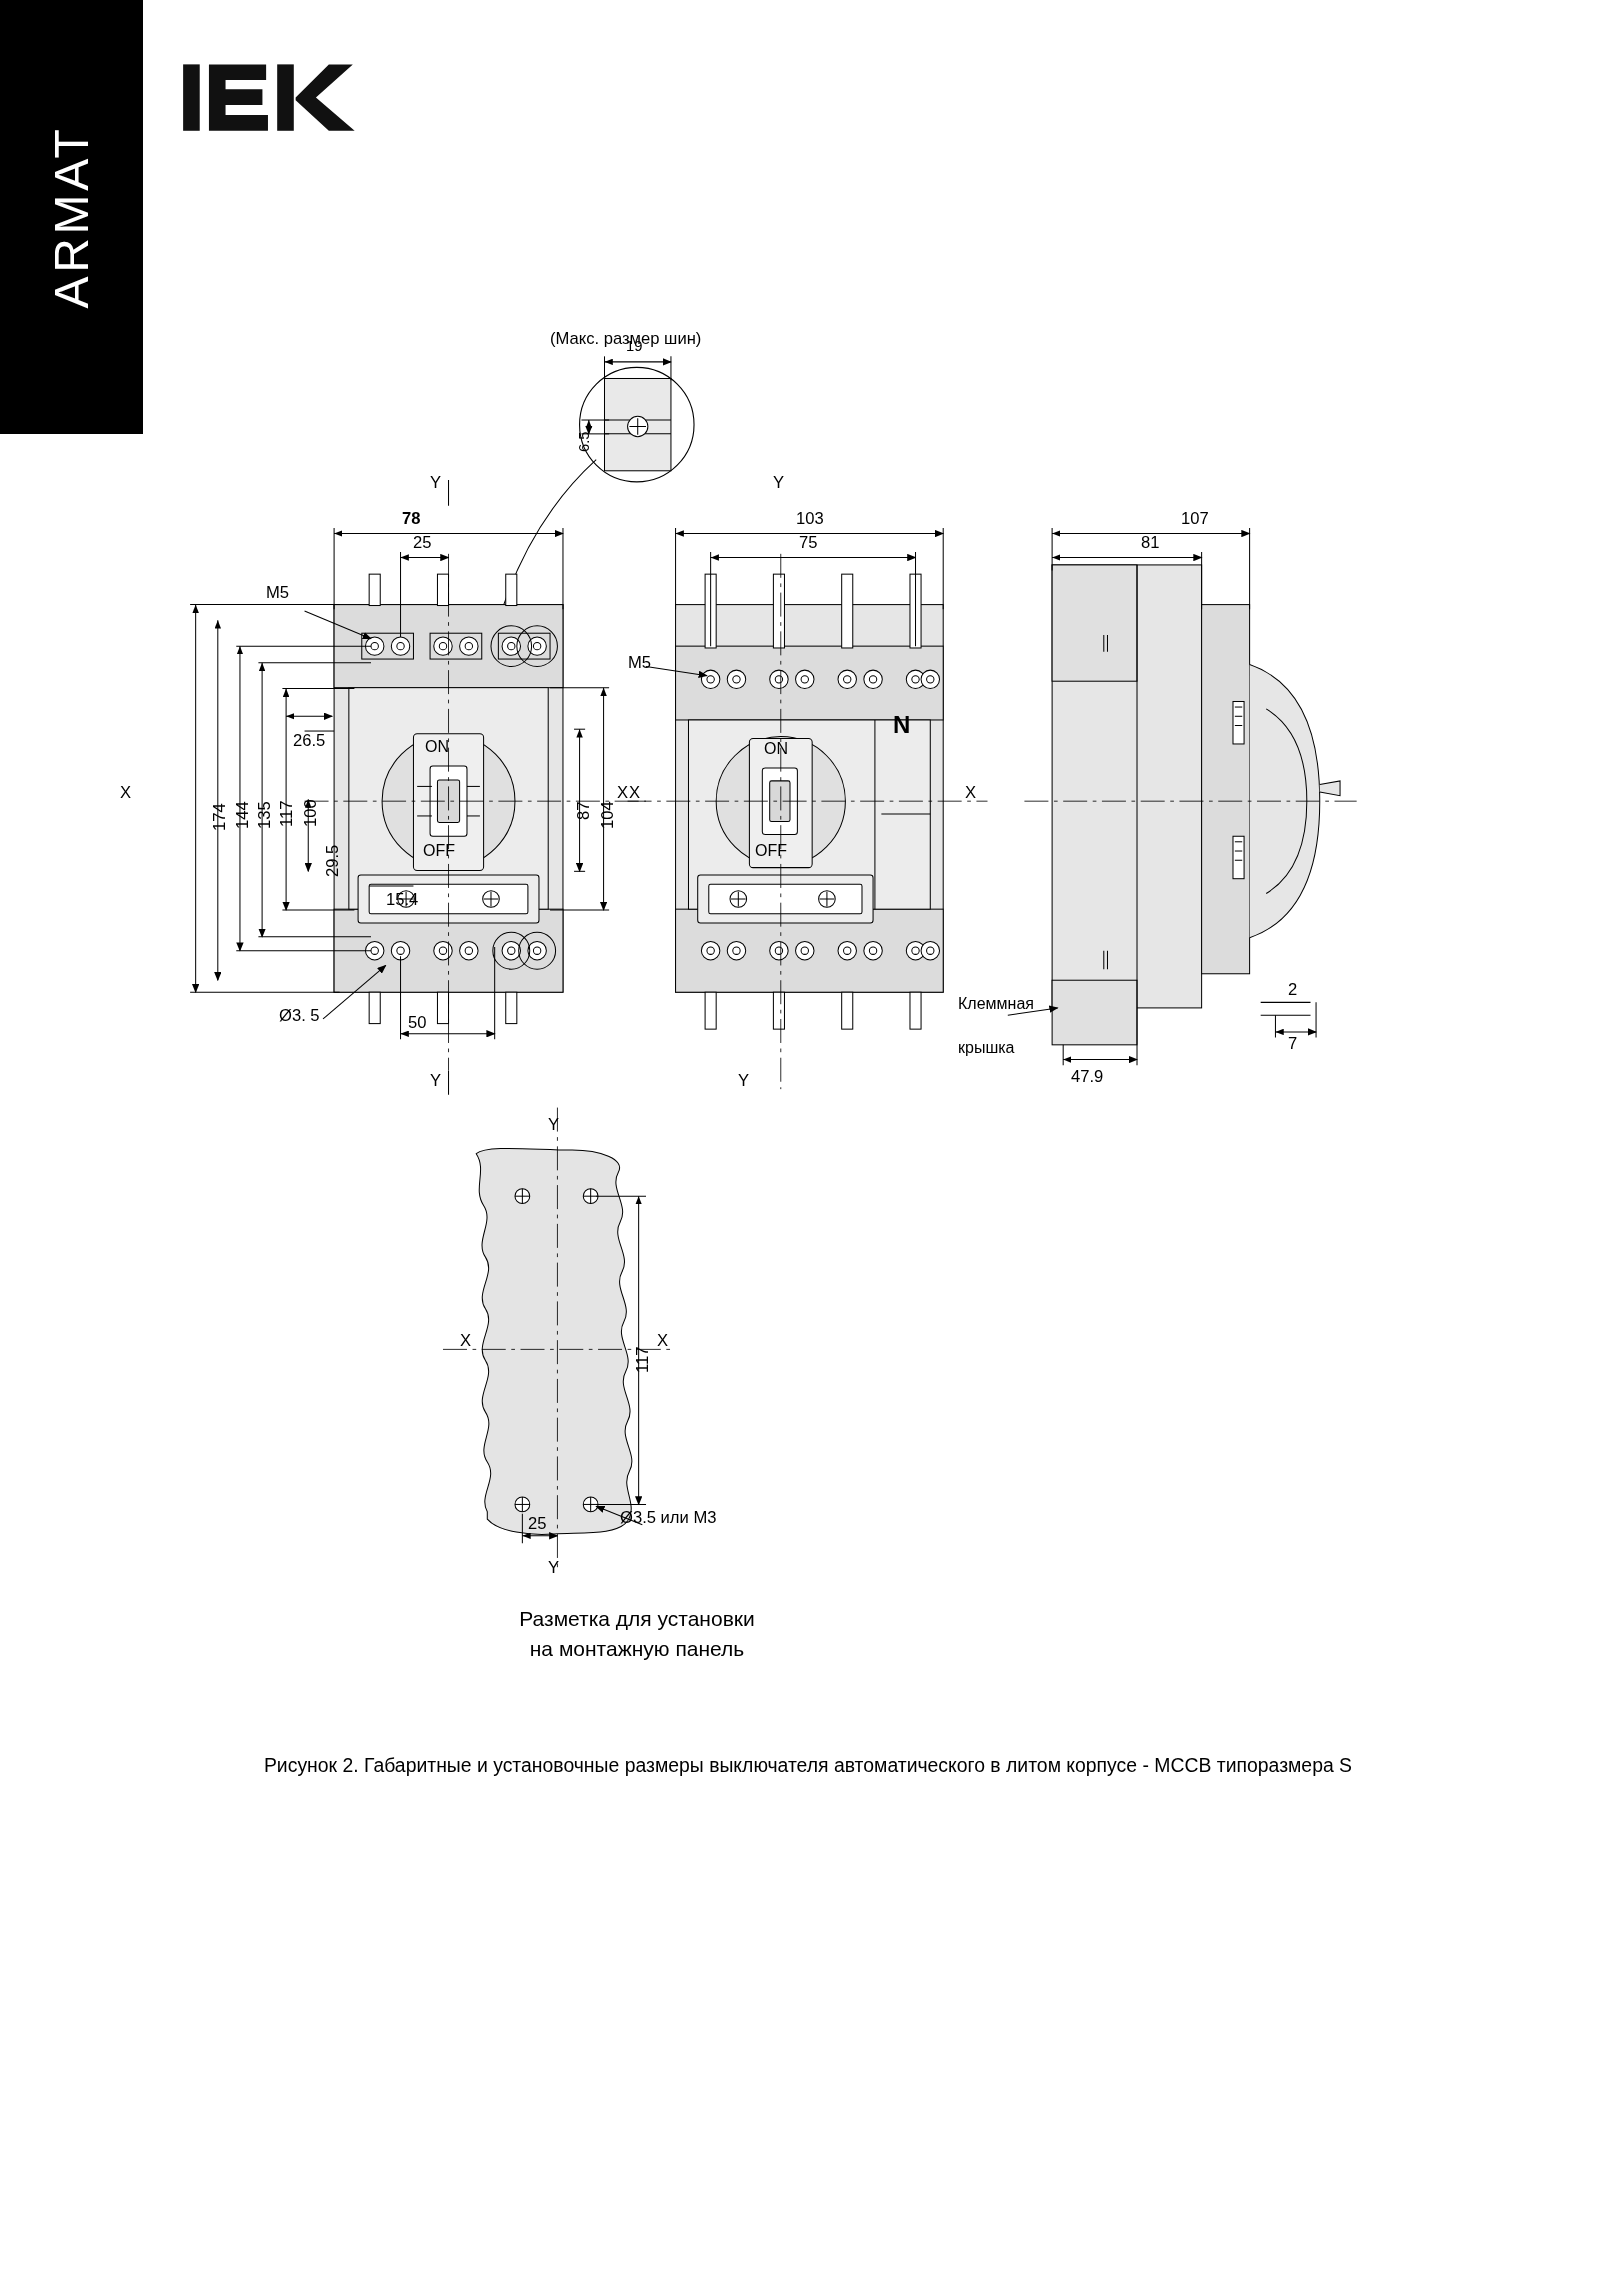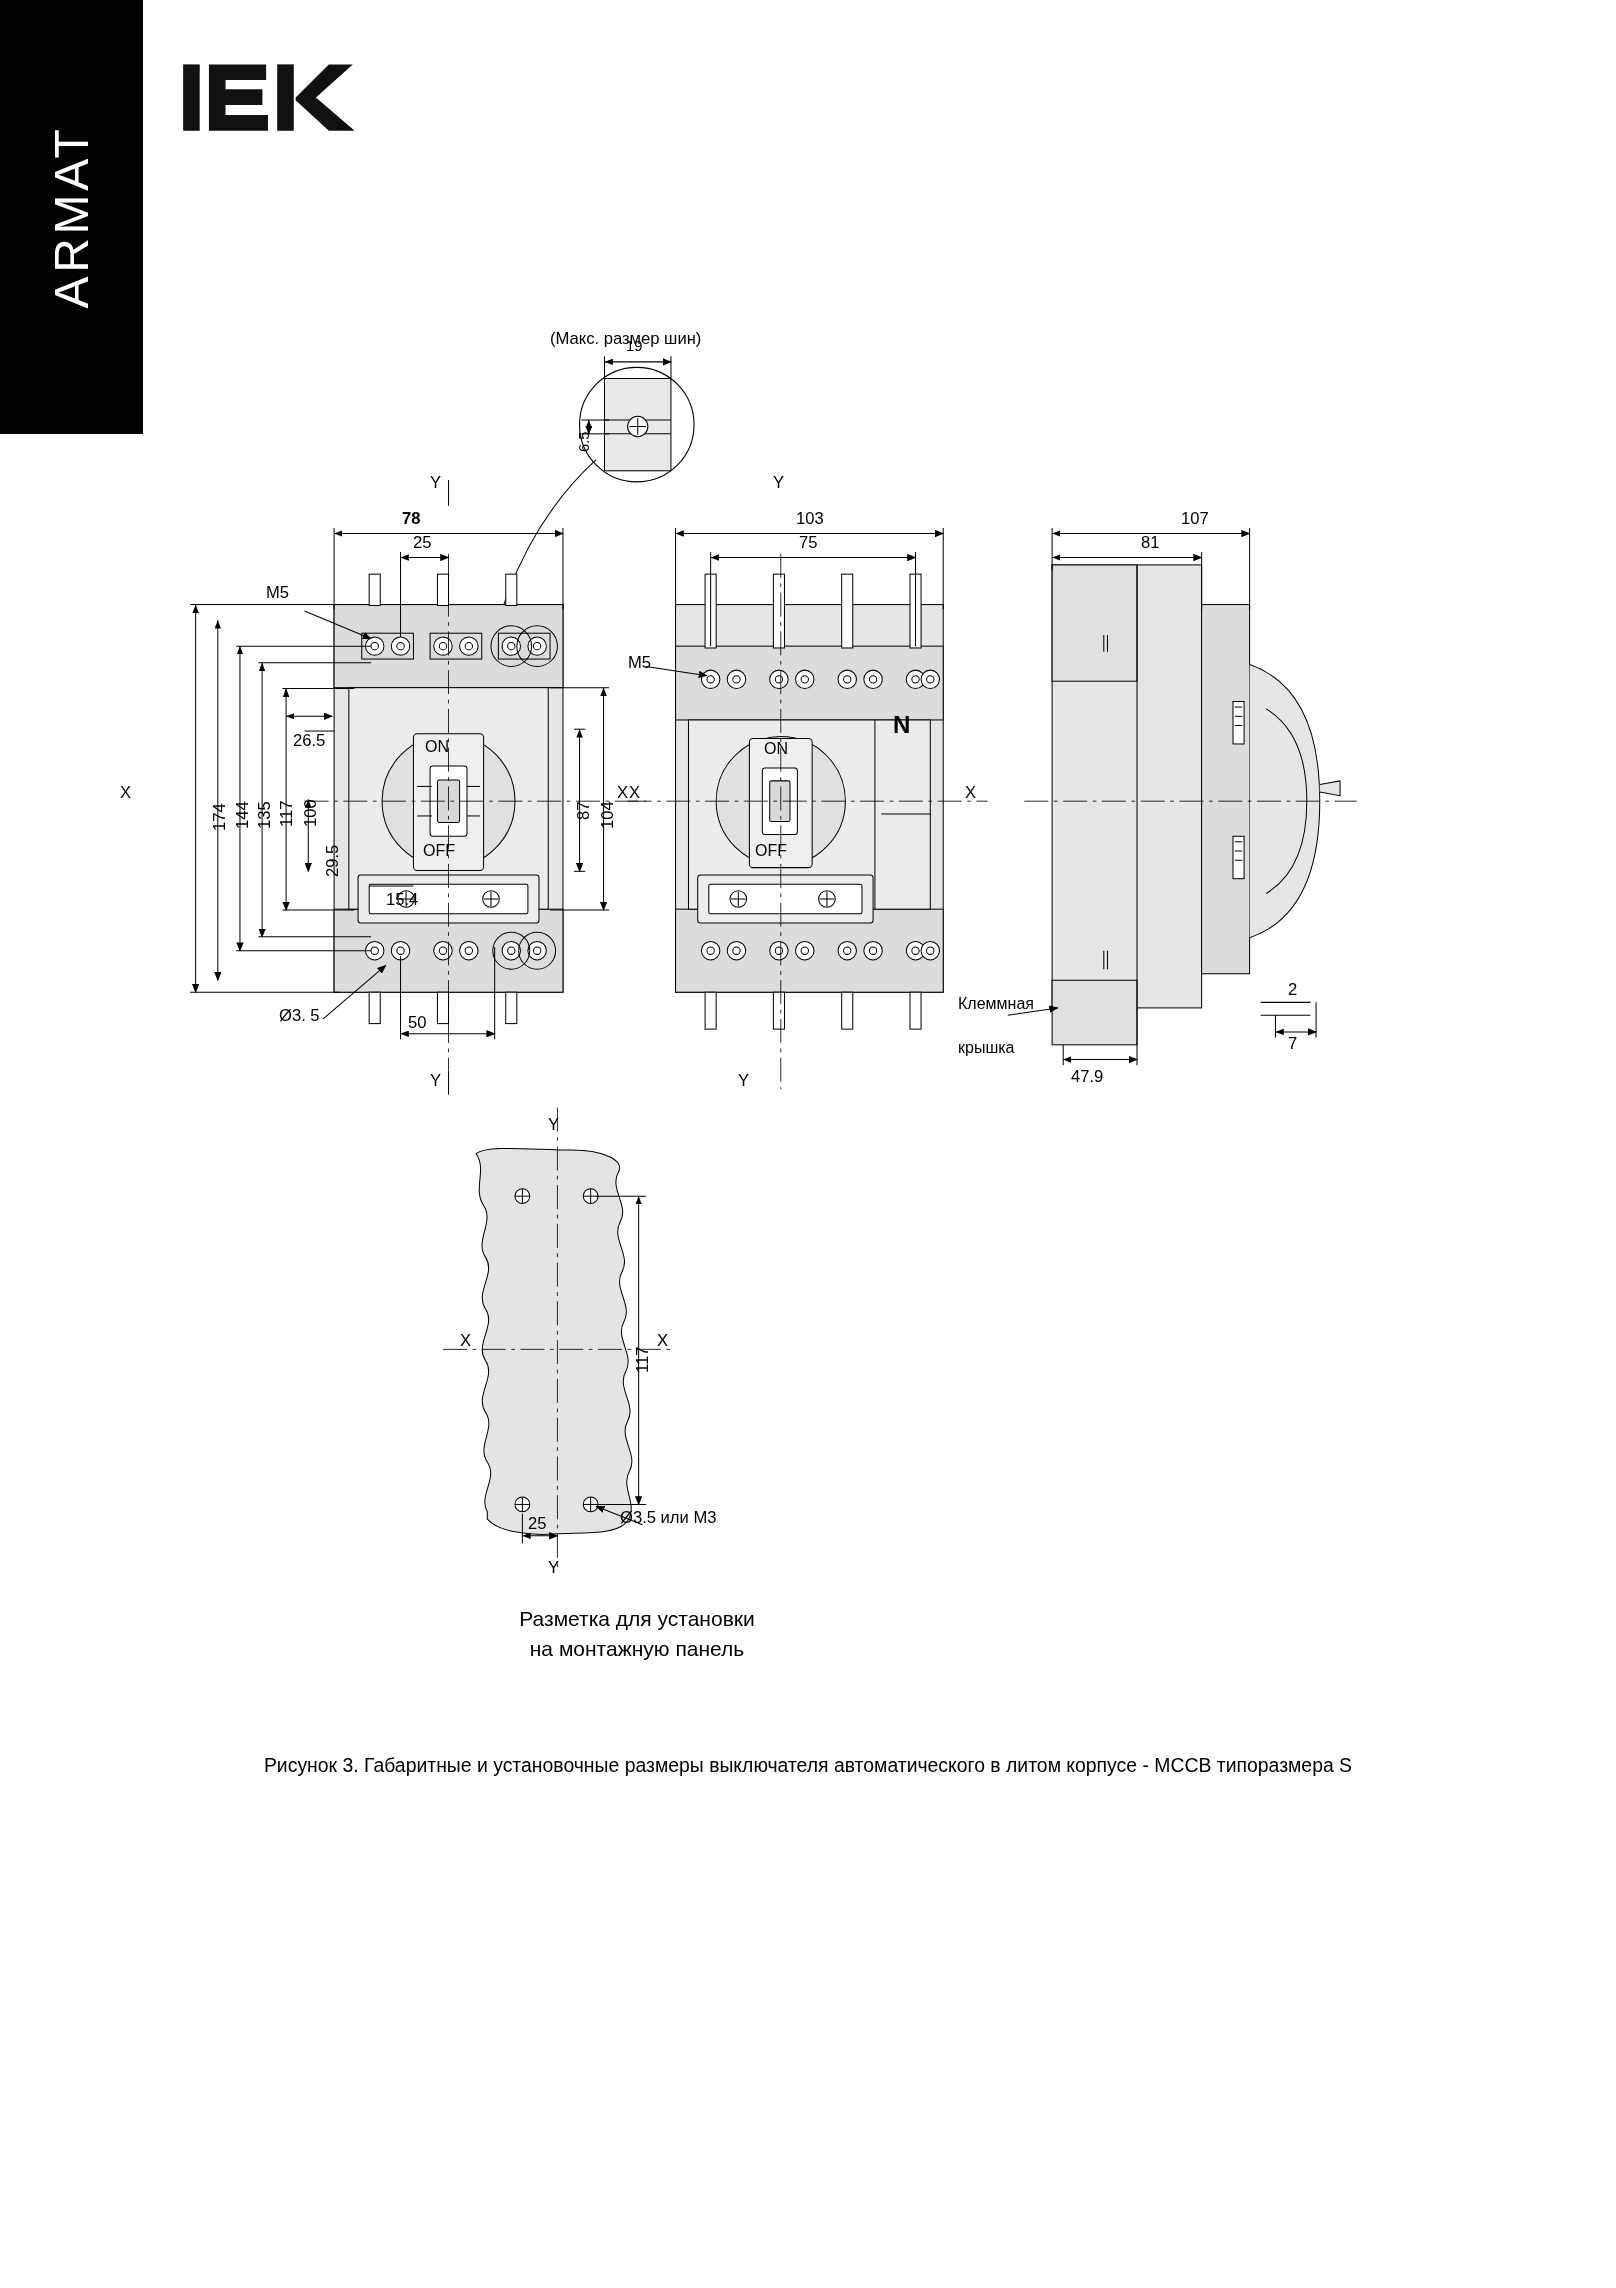--- a/index.html
+++ b/index.html
@@ -453,16 +453,16 @@
   <div class="lbl" style="left:657px;top:1331px;">X</div>
   <div class="lbl rot" style="left:633px;top:1373px;transform:rotate(-90deg);">117</div>
   <div class="lbl" style="left:528px;top:1514px;">25</div>
   <div class="lbl" style="left:620px;top:1508px;">Ø3.5 или M3</div>
 
   <div class="marking-note">
     <div>Разметка для установки</div>
     <div>на монтажную панель</div>
   </div>
 
-  <div class="caption">Рисунок 3. Габаритные и установочные размеры выключателя автоматического в литом корпусе - MCCB типоразмера S</div>
+  <div class="caption">Рисунок 2. Габаритные и установочные размеры выключателя автоматического в литом корпусе - MCCB типоразмера S</div>
 
 </div>
 
 
 </body></html>

